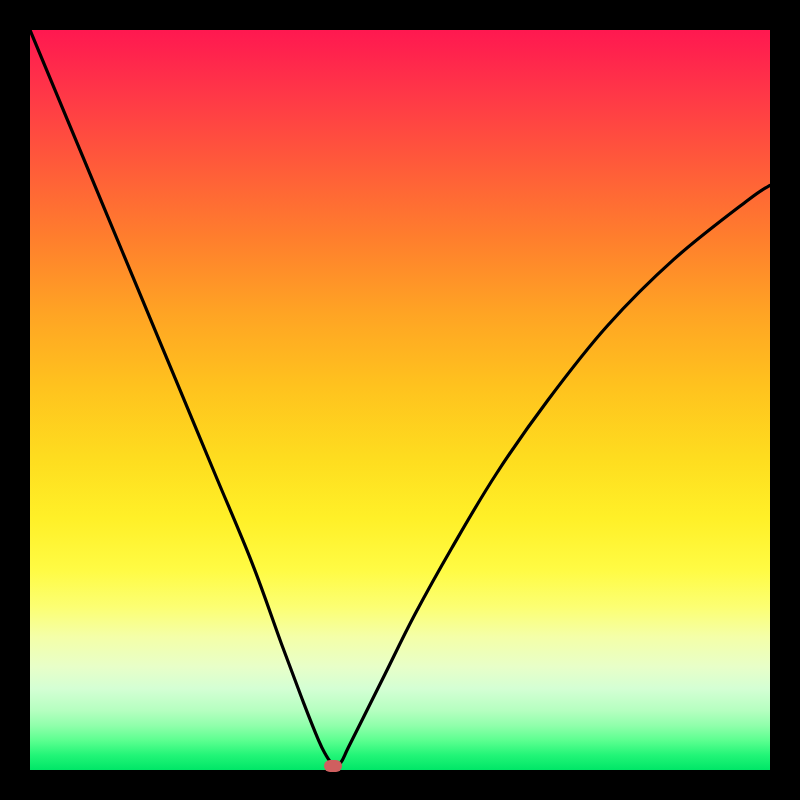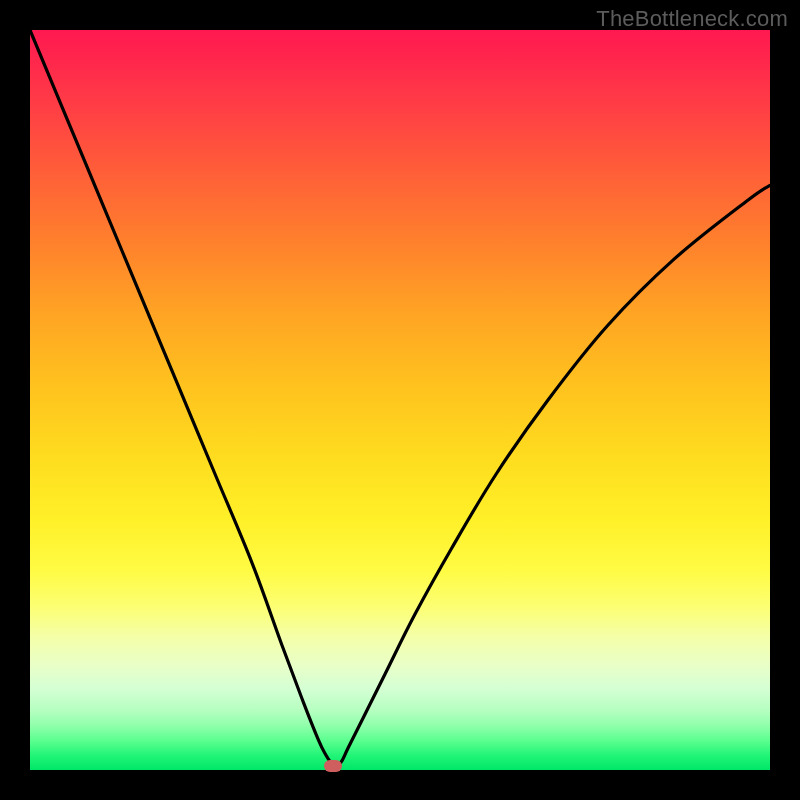--- a/index.html
+++ b/index.html
@@ -78,14 +78,13 @@
 <div class="frame">
   <div class="plot-area">
     <svg class="curve" viewBox="0 0 740 740" preserveAspectRatio="none">
 
       <path id="left-branch" d="M 0 0 C 6.66 15.983999999999991, 23.68 56.83199999999995, 37 88.79999999999995 C 50.32 120.76799999999996, 60.68 145.632, 74 177.60000000000002 C 87.32 209.56800000000004, 97.68 234.432, 111 266.4 C 124.32 298.368, 134.68 323.23199999999997, 148 355.2 C 161.32 387.168, 171.68 412.032, 185 444 C 198.32 475.968, 210.012 502.16399999999993, 222 532.8 C 233.988 563.4359999999999, 242.276 588.892, 251.60000000000002 614.2 C 260.92400000000004 639.508, 267.14 656.084, 273.8 673.4 C 280.46000000000004 690.716, 284.60400000000004 701.076, 288.6 710.4 C 292.596 719.7239999999999, 293.336 720.538, 296 725.2 C 298.664 729.8620000000001, 302.068 734.302, 303.4 736.3" fill="none" stroke="#000" stroke-width="3.2" stroke-linecap="round" stroke-linejoin="round"></path>
 
       <path id="right-branch" d="M 303.4 736.3 C 304.73199999999997 735.634, 308.136 735.9300000000001, 310.8 732.6 C 313.464 729.27, 314.204 725.7919999999999, 318.2 717.8 C 322.19599999999997 709.808, 326.34 701.5200000000001, 333 688.2 C 339.66 674.88, 345.876 662.448, 355.2 643.8 C 364.524 625.1519999999999, 372.812 607.244, 384.8 584.6 C 396.788 561.956, 407.14799999999997 543.308, 421.79999999999995 518 C 436.45199999999994 492.692, 448.88399999999996 470.64, 466.2 444 C 483.516 417.36, 498.02 396.64, 518 370 C 537.98 343.36, 554.556 321.308, 577.2 296 C 599.844 270.692, 618.492 252.04400000000004, 643.8 229.40000000000003 C 669.108 206.75600000000003, 700.4839999999999 183.51999999999995, 717.8 170.19999999999993 C 735.116 156.8799999999999, 736.004 158.06399999999996, 740 155.39999999999998" fill="none" stroke="#000" stroke-width="3.2" stroke-linecap="round" stroke-linejoin="round"></path>
     </svg>
     <div class="marker" id="marker" style="left: 303.4px; top: 736.3px; background: rgb(207, 95, 95);"></div>
   </div>
-  <div class="watermark">TheBottleneck.com</div>
 </div>
 
 </body></html>

